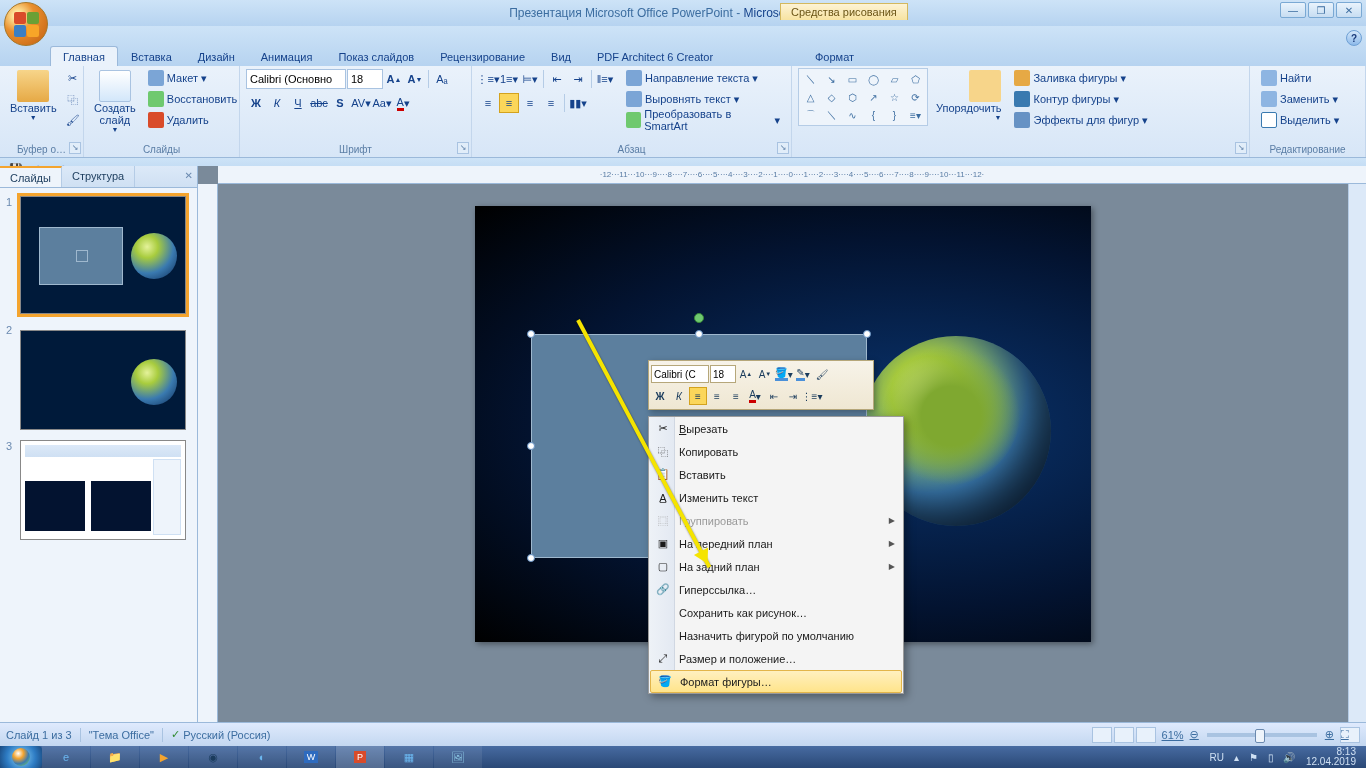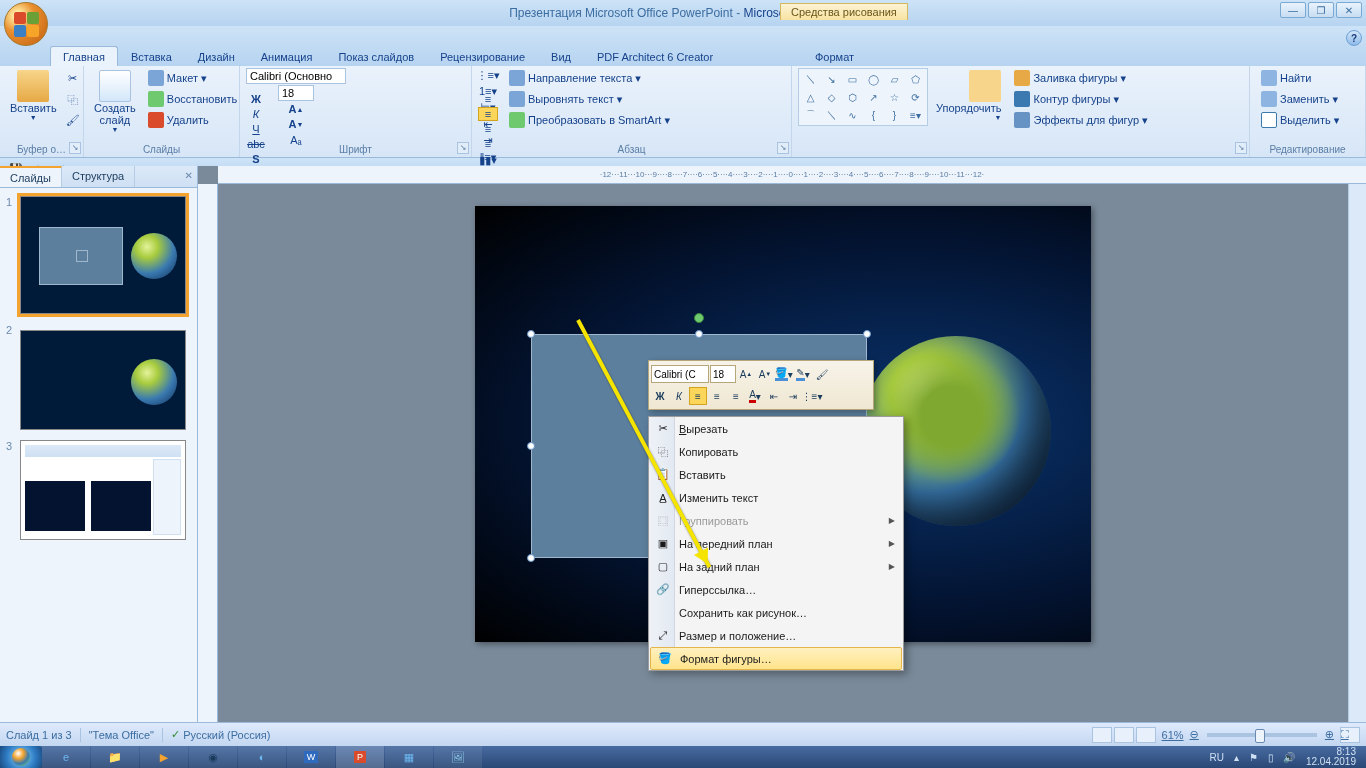--- a/index.html
+++ b/index.html
@@ -93,21 +93,21 @@
 .cm-item{height:23px;display:flex;align-items:center;padding:0 8px 0 30px;position:relative;font-size:11px;color:#1a1a1a;}
 .cm-item.disabled{color:#9a9a9a;}
 .cm-item.hl{background:linear-gradient(#fff0c0,#ffe48b);border:1px solid #e3b54a;border-radius:2px;margin:0 1px;padding-left:29px;}
 .cm-icon{position:absolute;left:6px;width:16px;height:16px;display:flex;align-items:center;justify-content:center;}
 .cm-arrow{position:absolute;right:8px;font-size:8px;color:#555;}
 .cm-iconcol{position:absolute;left:0;top:0;bottom:0;width:26px;background:linear-gradient(90deg,#eef2f7,#e3e9f2);border-right:1px solid #d0d7e2;}
 .cm-underline{text-decoration:underline;}
 
 .font-sel{width:100px;height:20px;border:1px solid #a9c3e1;background:#fff;font-size:11px;padding:1px 3px;color:#000;}
 .size-sel{width:36px;height:20px;border:1px solid #a9c3e1;background:#fff;font-size:11px;padding:1px 3px;color:#000;}
-.ribbon-row{display:flex;gap:1px;align-items:center;height:22px;flex-direction:column;}
+.ribbon-row{display:flex;gap:1px;align-items:center;height:22px;}
 .ribbtn{width:20px;height:20px;border:1px solid transparent;display:flex;align-items:center;justify-content:center;font-size:11px;color:#15428b;}
 .ribbtn.active{background:#fbd65a;border-color:#d3a21e;}
 .visualsplit{width:1px;height:18px;background:#b5cce6;margin:0 2px;}
 .shapes-gallery{width:130px;height:58px;border:1px solid #b5cce6;background:#eef4fb;display:grid;grid-template-columns:repeat(6,1fr);grid-template-rows:repeat(3,1fr);padding:1px;}
 .shape-cell{border:1px solid transparent;display:flex;align-items:center;justify-content:center;font-size:10px;color:#3c6da0;}
 
 .thumb-globe{position:absolute;width:46px;height:46px;right:8px;top:36px;border-radius:50%;background:radial-gradient(circle at 35% 30%,#e4f29a 0%,#a8cc3e 25%,#3a7ab0 60%,#0c2a55 100%);}
 .thumb-rect{position:absolute;left:18px;top:30px;width:84px;height:58px;background:#5c7f9e;border:1px solid #9fb8ce;}
 .thumb-rect-inner{position:absolute;left:36px;top:22px;width:12px;height:12px;border:1px solid #9fb8ce;}
 </style>
@@ -453,20 +453,23 @@
       <span class="cm-arrow">▶</span>
     </div>
   <div class="cm-item">
       <span class="cm-icon">🔗</span>
       <span>Гиперссылка…</span>
     </div>
   <div class="cm-item">
       <span>Сохранить как рисунок…</span>
     </div>
   <div class="cm-item">
+      <span>Назначить фигурой по умолчанию</span>
+    </div>
+  <div class="cm-item">
       <span class="cm-icon">⤢</span>
       <span>Размер и положение…</span>
     </div>
   <div class="cm-item hl">
       <span class="cm-icon">🪣</span>
       <span>Формат фигуры…</span>
     </div>
 </div>
 
 <div class="arrow-ann"></div>

